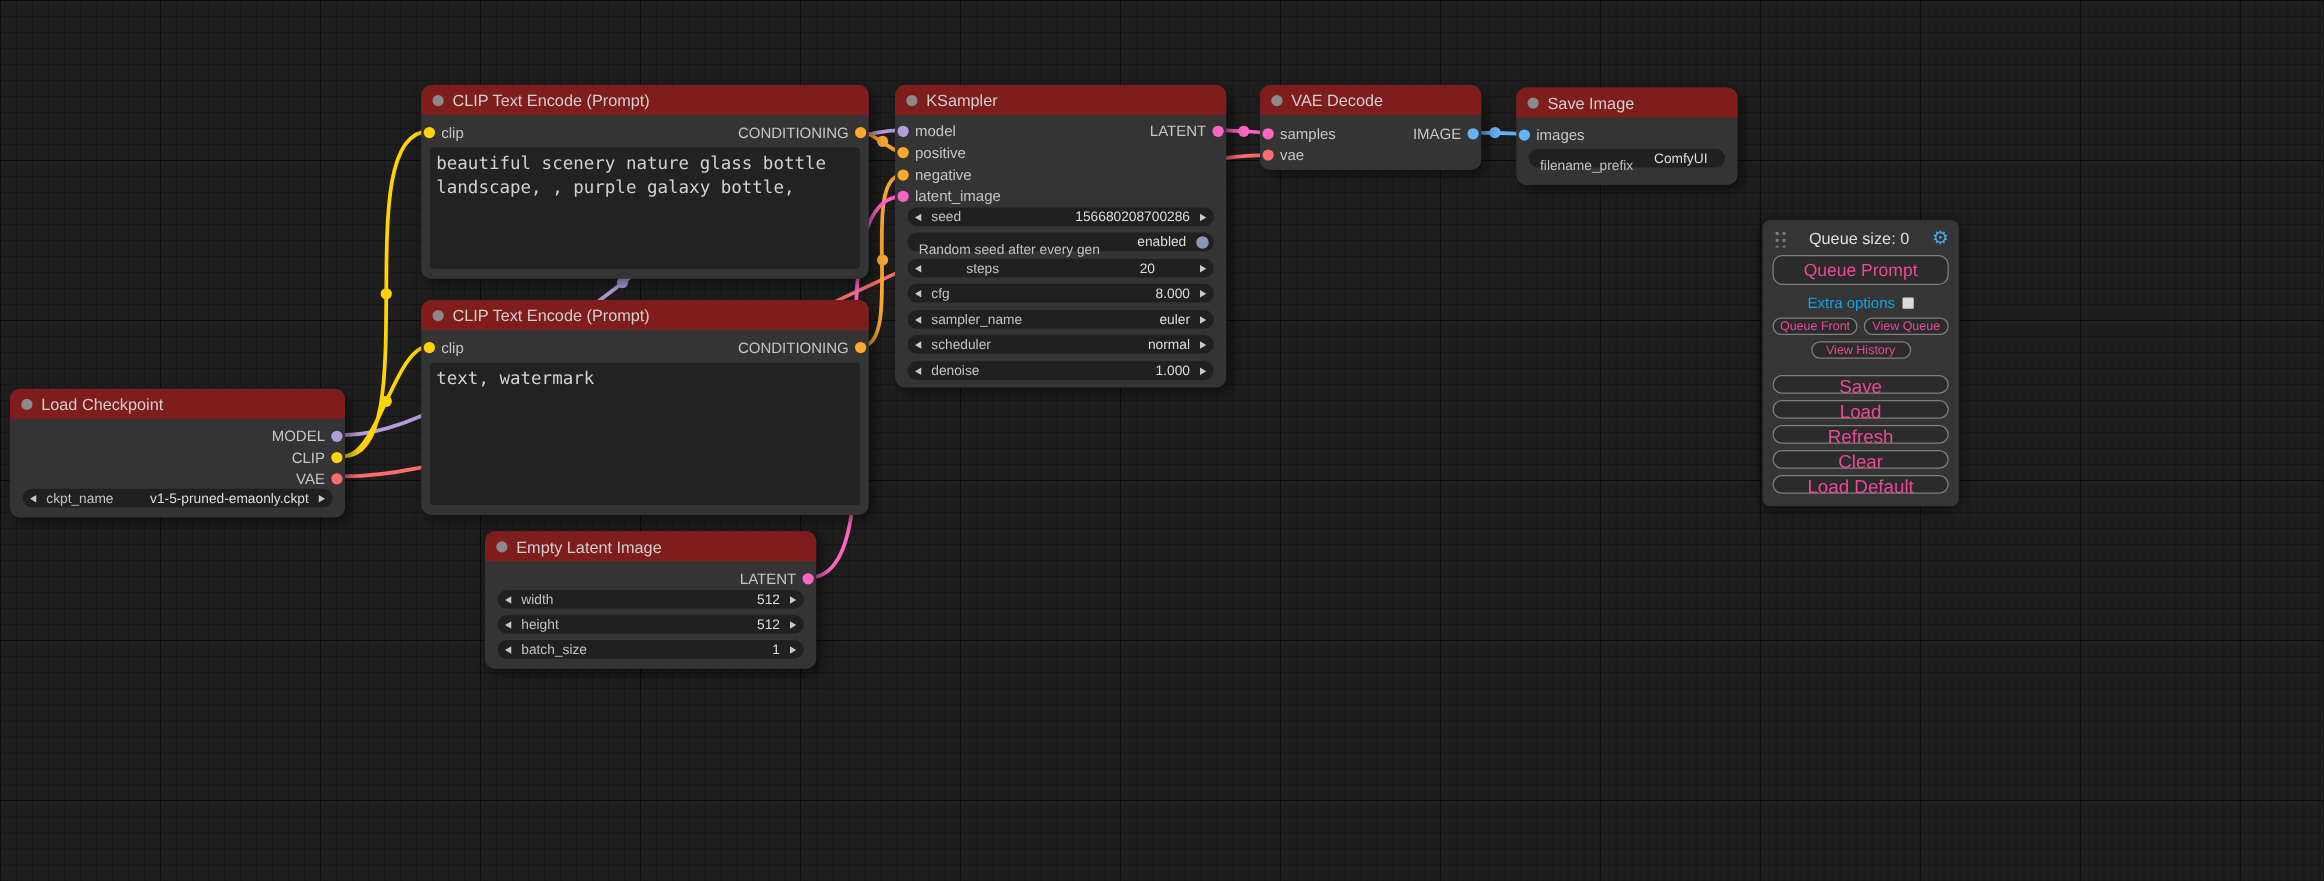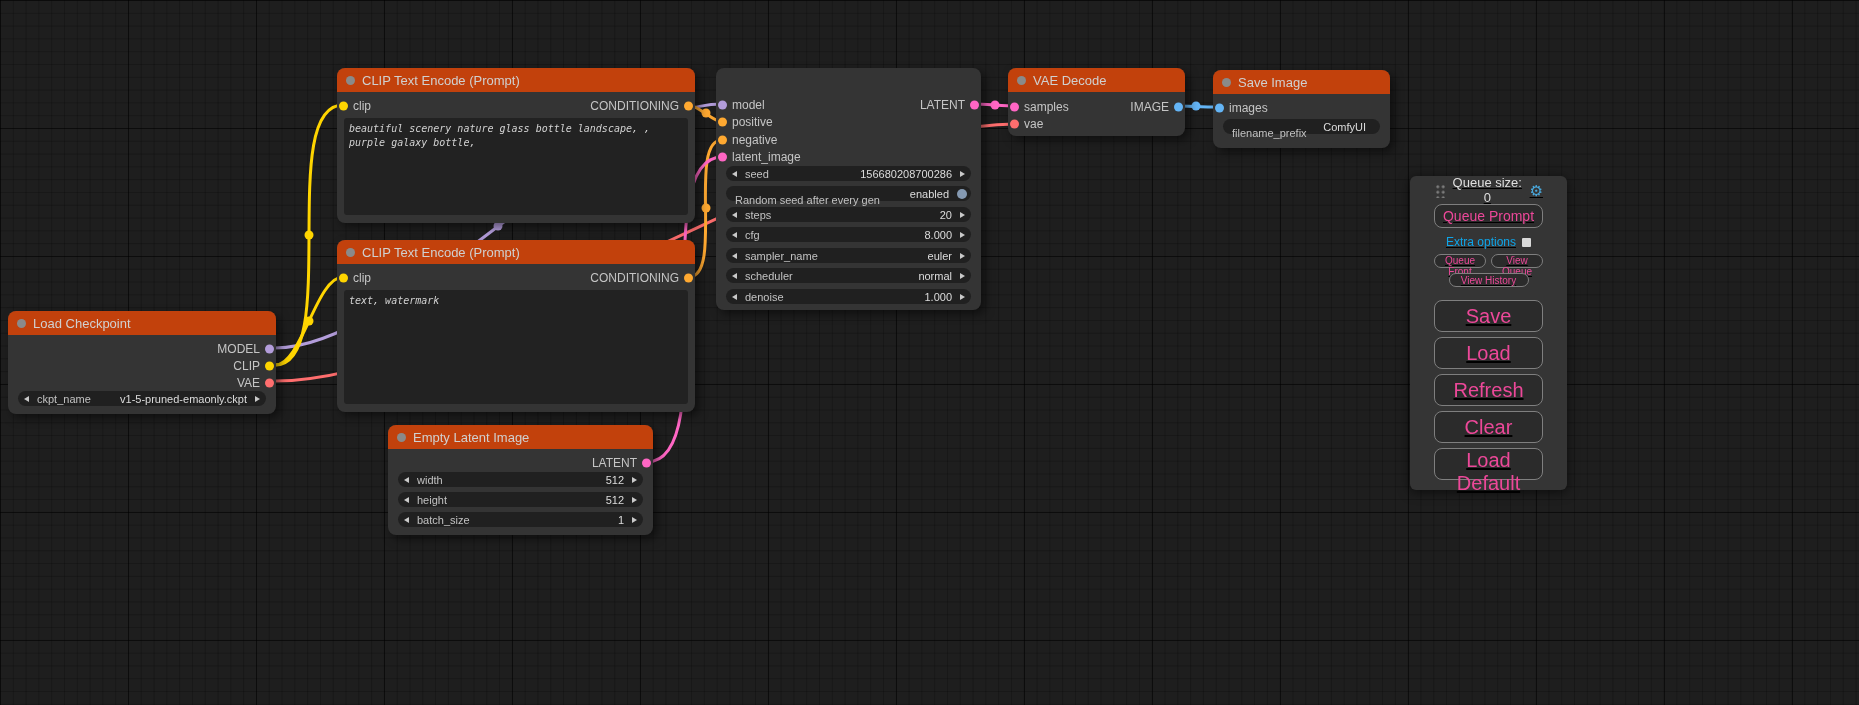--- a/index.html
+++ b/index.html
@@ -11,21 +11,21 @@
       linear-gradient(90deg, rgba(0,0,0,0.5) 1px, transparent 1px),
       linear-gradient(rgba(0,0,0,0.22) 1px, transparent 1px),
       linear-gradient(90deg, rgba(0,0,0,0.22) 1px, transparent 1px);
     background-size:128px 128px,128px 128px,12.8px 12.8px,12.8px 12.8px;
   }
   #wires { position:absolute; left:0; top:0; z-index:1; }
   #wires path { fill:none; stroke-width:3; stroke-linecap:round; }
 
   .node { position:absolute; z-index:2; background:#343434; border-radius:8px;
           box-shadow:4px 4px 10px rgba(0,0,0,0.5); }
-  .ntitle { position:absolute; top:0; left:0; right:0; height:24px; background:#c2410c;
+  .ntitle { position:absolute; top:0; left:0; right:0; height:24px; background:#7f1d1d;
             border-radius:8px 8px 0 0; display:flex; align-items:center; padding:0 9px; gap:7px;
             font-size:13px; color:#d0d0d0; box-sizing:border-box; }
   .tdot { width:9px; height:9px; border-radius:50%; background:#8a8a8a; flex:none; }
 
   .srow { position:absolute; left:0; width:100%; height:17px; box-sizing:border-box; }
   .port { position:absolute; top:50%; transform:translateY(-50%); width:9px; height:9px; border-radius:50%; background:#888; }
   .port.in { left:2px; } .port.out { right:2px; }
   .slabel { position:absolute; top:50%; transform:translateY(-50%); font-size:12px; color:#c5c5c5; white-space:nowrap; }
   .slabel.in { left:16px; } .slabel.out { right:16px; }
 
@@ -34,41 +34,41 @@
   .tri { width:0; height:0; border-top:3.5px solid transparent; border-bottom:3.5px solid transparent; flex:none; }
   .tri.l { border-right:5px solid #c9c9c9; }
   .tri.r { border-left:5px solid #c9c9c9; }
   .wlabel { margin-left:8px; color:#c2c2c2; white-space:nowrap; }
   .widget.noarrow .wlabel { margin-left:3px;margin-top:12px; }
   .wvalue { margin-left:auto; margin-right:8px; white-space:nowrap; }
   .toggle { width:10px; height:10px; border-radius:50%; flex:none; margin-right:-2px; }
 
   .prompt { position:absolute; left:7px; right:7px; background:#222222; border-radius:3px;
             padding:4px 5px; box-sizing:border-box; font-family:"DejaVu Sans Mono",monospace;
-            font-size:10px; line-height:1.35; color:#d2d2d2; white-space:pre-wrap; overflow:hidden;font-style:italic; }
+            font-size:14px; line-height:1.35; color:#d2d2d2; white-space:pre-wrap; overflow:hidden; }
 
   #menu { position:absolute; left:1410px; top:176px; width:157px; z-index:3; background:#353535;
-          border-radius:6px; box-shadow:0 2px 12px rgba(0,0,0,0.6); padding:4px 24px 10px; box-sizing:border-box;text-decoration:underline; }
+          border-radius:6px; box-shadow:0 2px 12px rgba(0,0,0,0.6); padding:4px 8px 10px; box-sizing:border-box; }
   .mhead { display:flex; align-items:center; gap:5px; height:20px; color:#dfdfdf; font-size:13px; }
   .qlabel { flex:1; text-align:center; }
   .drag-dots { width:11px; height:15px; flex:none;
                background-image:radial-gradient(#7d7d7d 1.3px, transparent 1.6px);
                background-size:5.5px 5.5px; background-position:1px 1px; }
   .gear { color:#49a9de; font-size:15px; line-height:1; flex:none; cursor:pointer; }
   .btn { box-sizing:border-box; display:block; width:100%; background:#2b2b2b; border:1px solid #7f7f7f;
          border-radius:8px; color:#ec4899; text-align:center; padding:0; font-family:inherit; cursor:pointer; }
   .btn.primary { height:24px; font-size:14px; margin-top:4px; }
   .extra-row { display:flex; justify-content:center; align-items:center; gap:6px; margin:7px 0 5px; color:#0ea5e9; font-size:12px; }
   .cbx { width:9px; height:9px; background:#d9d9d9; border-radius:1px; flex:none; cursor:pointer; }
   .small-row { display:flex; gap:5px; }
   .btn.small { height:14px; font-size:10px; line-height:11px; border-radius:7px; }
   .vh-wrap { display:flex; justify-content:center; margin-top:5px; }
   .vh-wrap .btn.small { width:80px; }
   .big-stack { margin-top:13px; display:flex; flex-direction:column; gap:5px; }
-  .btn.big { height:32px; font-size:20px; }
+  .btn.big { height:15px; font-size:15px; }
 </style>
 </head>
 <body>
 
 <div id="stage">
 
   <svg id="wires" width="1859" height="705">
     <path d="M 275 348 C 402 348 595 104 722 104" stroke="#B39DDB"></path>
     <path d="M 275 365 C 342 365 276 105 343 105" stroke="#FFD500"></path>
     <path d="M 275 365 C 302 365 316 277 343 277" stroke="#FFD500"></path>
@@ -166,20 +166,24 @@
     </div>
     <div class="widget" style="top:87px;">
       <span class="tri l"></span>
       <span class="wlabel">batch_size</span>
       <span class="wvalue">1</span>
       <span class="tri r"></span>
     </div>
   </div>
 
   <div class="node" style="left:716px;top:68px;width:265px;height:242px;">
+    <div class="ntitle">
+      <span class="tdot"></span>
+      <span>KSampler</span>
+    </div>
     <div class="srow" style="top:28px;">
       <span class="port in" style="background-color: rgb(179, 157, 219);"></span>
       <span class="slabel in">model</span>
       <span class="slabel out">LATENT</span>
       <span class="port out" style="background-color: rgb(255, 102, 196);"></span>
     </div>
     <div class="srow" style="top:45px;">
       <span class="port in" style="background-color: rgb(255, 169, 49);"></span>
       <span class="slabel in">positive</span>
     </div>
@@ -196,21 +200,21 @@
       <span class="tri l"></span>
       <span class="wlabel">seed</span>
       <span class="wvalue">156680208700286</span>
       <span class="tri r"></span>
     </div>
     <div class="widget noarrow" style="top:118px;">
       <span class="wlabel">Random seed after every gen</span>
       <span class="wvalue">enabled</span>
       <span class="toggle" style="background-color: rgb(132, 153, 177);"></span>
     </div>
-    <div class="widget" style="top:139px;">
+    <div class="widget" style="top:139px;gap:28px;">
       <span class="tri l"></span>
       <span class="wlabel">steps</span>
       <span class="wvalue">20</span>
       <span class="tri r"></span>
     </div>
     <div class="widget" style="top:159px;">
       <span class="tri l"></span>
       <span class="wlabel">cfg</span>
       <span class="wvalue">8.000</span>
       <span class="tri r"></span>

